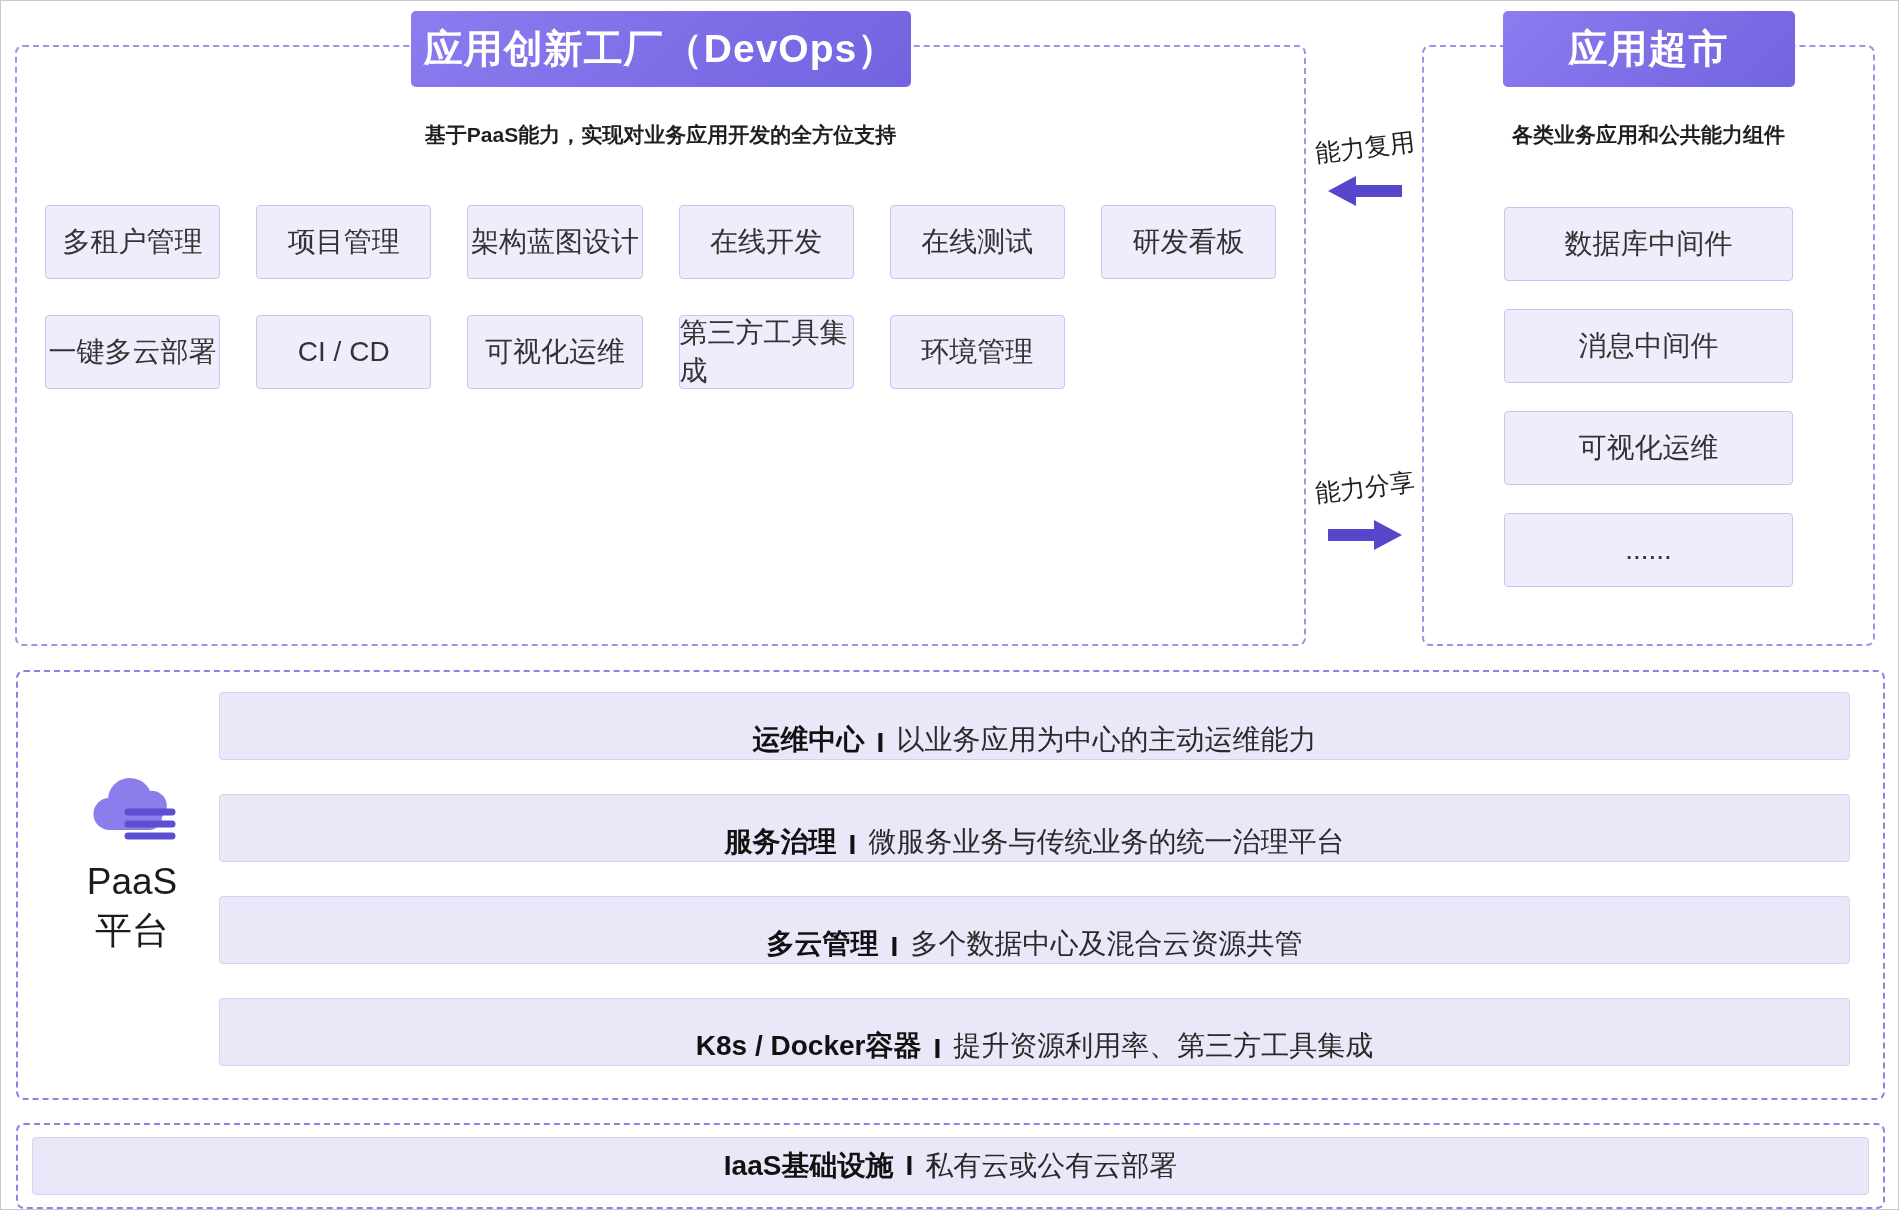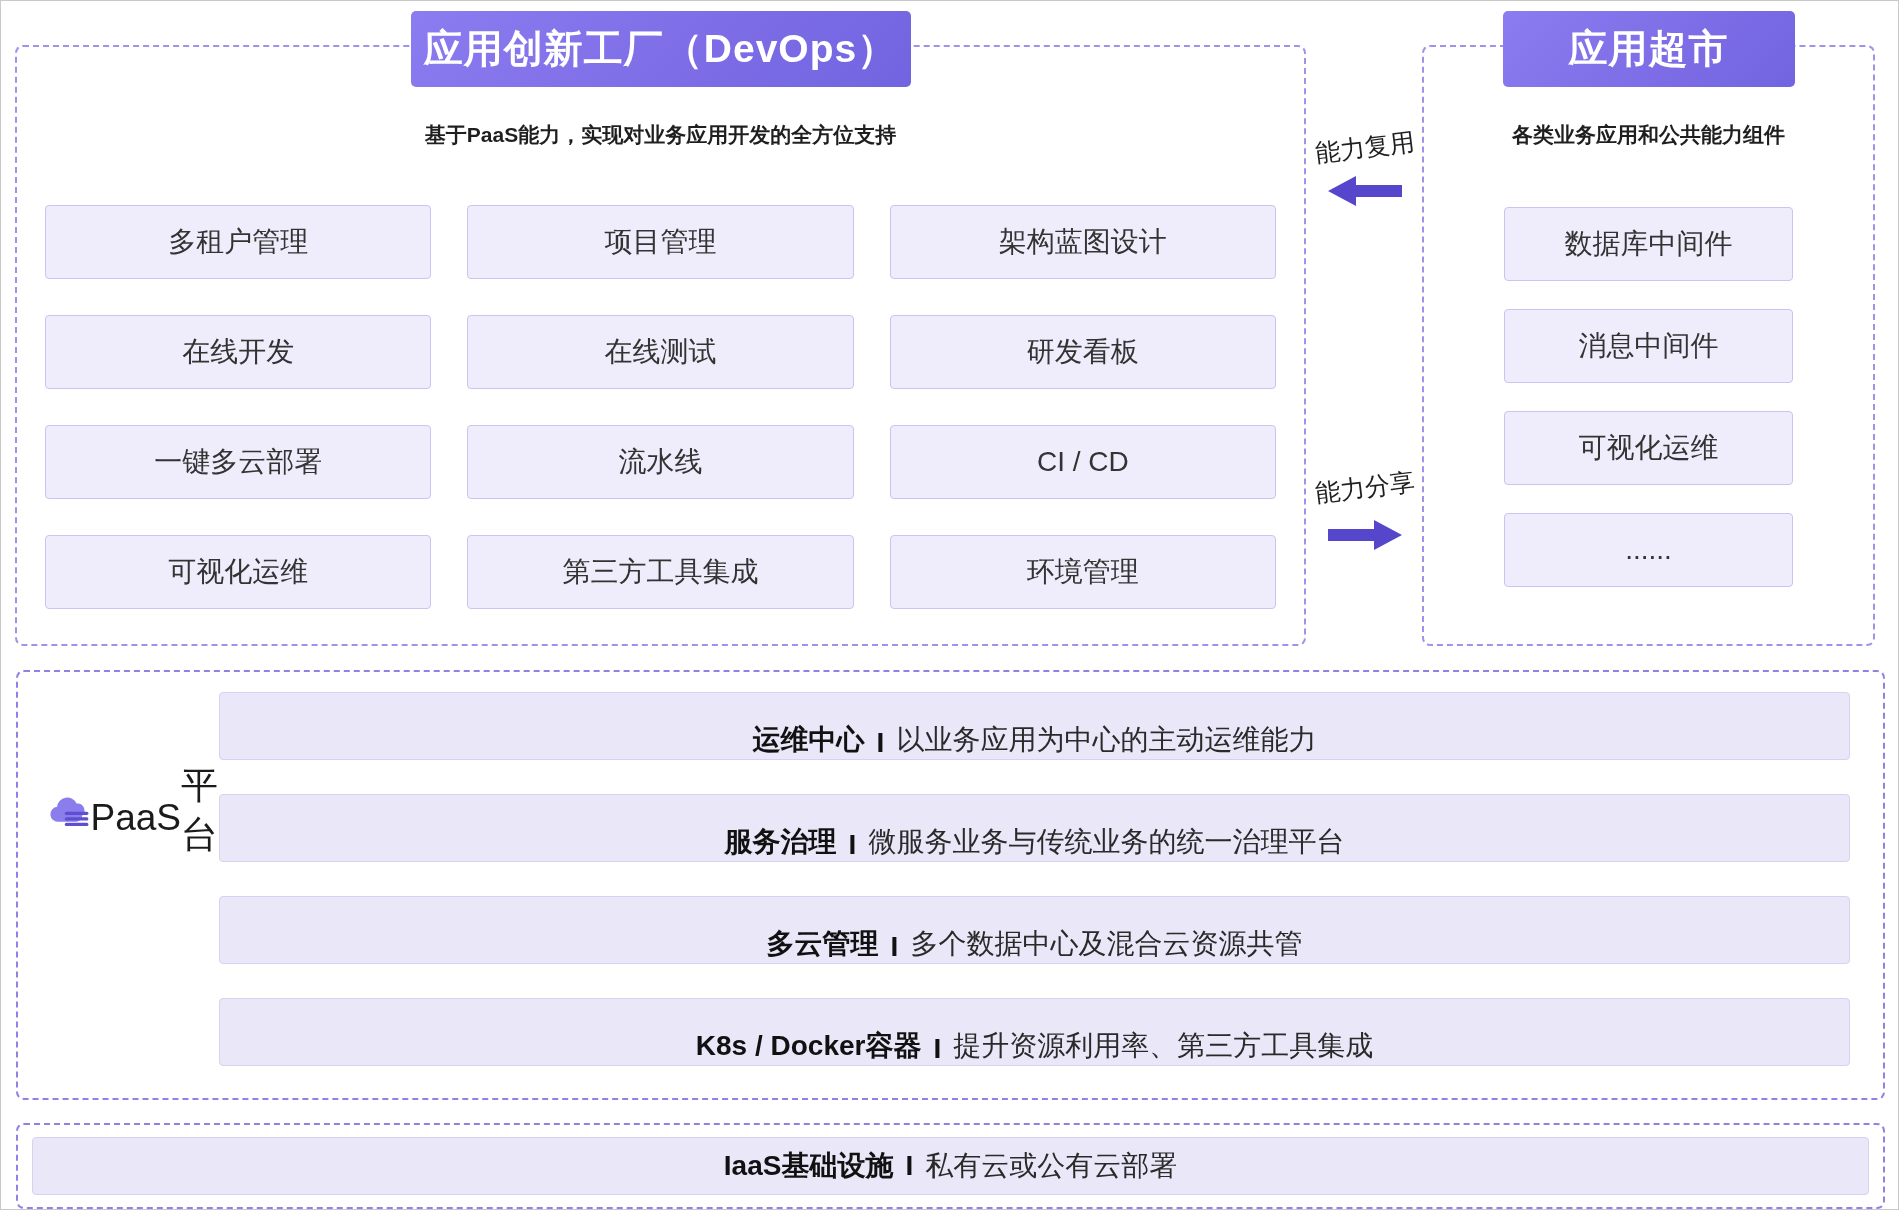--- a/index.html
+++ b/index.html
@@ -14,34 +14,34 @@
   .banner{position:absolute;top:-36px;left:50%;transform:translateX(-50%);
     display:flex;align-items:center;justify-content:center;color:#ffffff;font-weight:700;
     font-size:39px;border-radius:5px;letter-spacing:1px;
     background:linear-gradient(135deg,#8b7cf0 0%,#7263e0 100%);}
   #devops-box .banner{width:500px;height:76px;}
   #market-box .banner{width:292px;height:76px;}
 
   .subtitle{position:absolute;top:74px;left:0;right:0;text-align:center;font-size:21px;font-weight:600;color:#1f1f1f;}
 
   .grid{position:absolute;top:158px;left:28px;right:28px;display:grid;
-    grid-template-columns:repeat(3,1fr);column-gap:24px;row-gap:74px;gap:36px;}
+    grid-template-columns:repeat(6,1fr);column-gap:24px;row-gap:74px;gap:36px;}
   .cell{height:74px;background:#efedfb;border:1px solid #c9c4f2;border-radius:4px;
     display:flex;align-items:center;justify-content:center;font-size:28px;color:#333;box-sizing:border-box;}
 
   .market-items{position:absolute;top:160px;left:80px;right:80px;display:flex;flex-direction:column;gap:28px;}
 
   .arrow-group{position:absolute;width:140px;display:flex;flex-direction:column;align-items:center;}
   #reuse-group{left:1294px;top:130px;}
   #share-group{left:1294px;top:470px;}
   .arrow-label{font-size:25px;color:#1f1f1f;font-weight:500;transform:rotate(-7deg);white-space:nowrap;}
   .arrow-svg{margin-top:10px;}
   #share-group .arrow-svg{margin-top:14px;}
 
-  .paas-side{position:absolute;left:28px;top:90px;width:172px;display:flex;flex-direction:row;align-items:center;}
+  .paas-side{position:absolute;left:28px;top:100px;width:172px;display:flex;flex-direction:column;align-items:center;}
   .paas-name{font-size:37px;color:#1b1b1b;line-height:1.32;text-align:center;}
   .paas-name-top{margin-top:16px;}
 
   .paas-bars{position:absolute;left:201px;top:20px;width:1631px;display:flex;flex-direction:column;gap:34px;}
   .bar{height:68px;background:#eae7f8;border:1px solid #d6d2f1;border-radius:4px;
     display:flex;align-items:flex-end;justify-content:center;font-size:28px;color:#2a2a2a;box-sizing:border-box;white-space:nowrap;}
   .bar-title{font-weight:700;color:#111;}
   .bar-sep{font-weight:700;margin:0 12px;color:#111;}
 
   .iaas-bar{position:absolute;left:14px;right:14px;top:12px;bottom:12px;background:#eae7f8;border:1px solid #d6d2f1;
@@ -58,21 +58,20 @@
     </div>
     <div class="subtitle">基于PaaS能力，实现对业务应用开发的全方位支持</div>
     <div class="grid">
       <div class="cell">多租户管理</div>
       <div class="cell">项目管理</div>
       <div class="cell">架构蓝图设计</div>
       <div class="cell">在线开发</div>
       <div class="cell">在线测试</div>
       <div class="cell">研发看板</div>
       <div class="cell">一键多云部署</div>
-      <div class="cell">流水线</div>
       <div class="cell">CI / CD</div>
       <div class="cell">可视化运维</div>
       <div class="cell">第三方工具集成</div>
       <div class="cell">环境管理</div>
     </div>
   </section>
 
   <div class="arrow-group" id="reuse-group">
     <span class="arrow-label">能力复用</span>
     <svg class="arrow-svg" width="74" height="34" viewBox="0 0 74 34">

